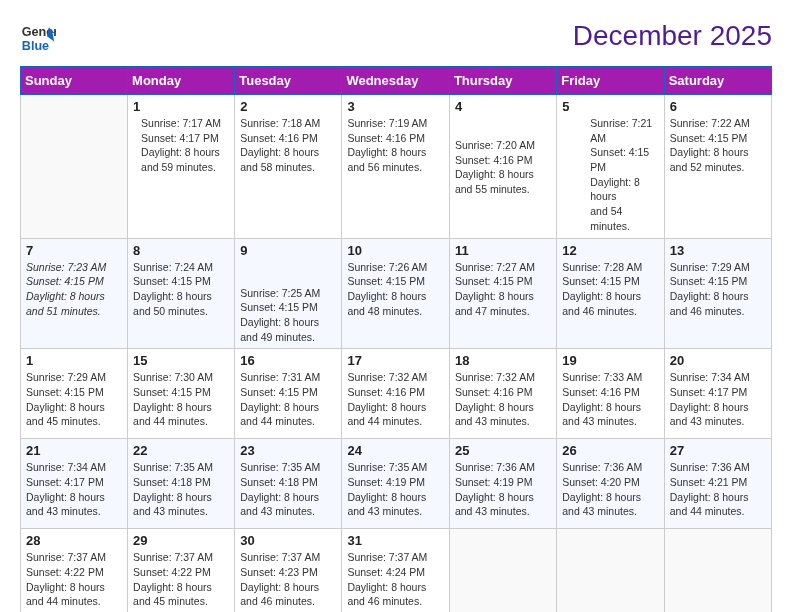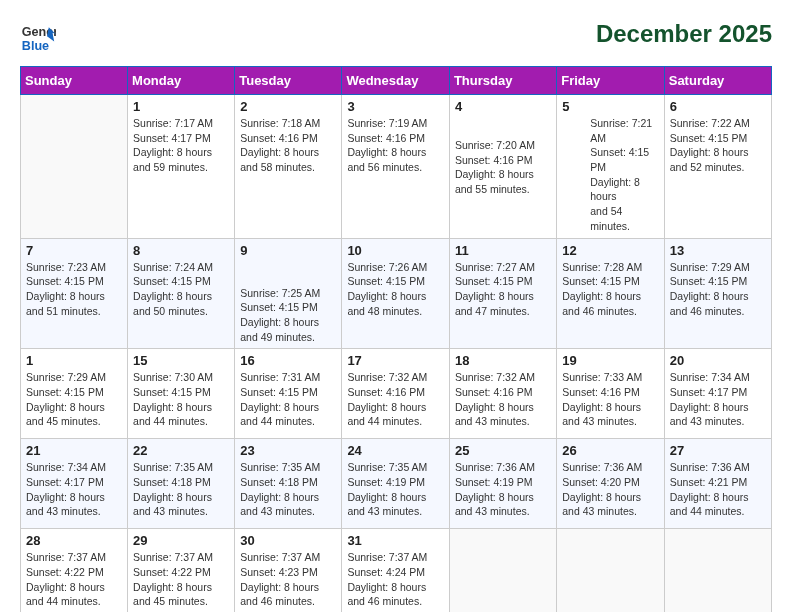--- a/index.html
+++ b/index.html
@@ -22,23 +22,23 @@
       gap: 4px;
     }
     .logo-icon {
       width: 36px;
       height: 36px;
     }
     .title-block {
       text-align: right;
     }
     .month-title {
-      font-size: 24px;
-      font-weight: bold;
-      color: #14532d;
+      font-size: 28px;
+      font-weight: normal;
+      color: #4c1d95;
     }
     .location {
       font-size: 15px;
       color: #555;
     }
     .calendar {
       width: 100%;
       border-collapse: collapse;
       border: 1px solid #ccc;
     }
@@ -107,21 +107,21 @@
         <th>Thursday</th>
         <th>Friday</th>
         <th>Saturday</th>
       </tr>
   </thead>
   <tbody id="calendar-body">
       <tr>
         <td class="empty"></td>
         <td>
           <div class="day-num">1</div>
-          <div class="day-info" style="white-space: pre-line;">Sunrise: 7:17 AM
+          <div class="day-info" style="white-space: pre-line; margin-left: 8px;">Sunrise: 7:17 AM
 Sunset: 4:17 PM
 Daylight: 8 hours
 and 59 minutes.</div>
         </td>
         <td>
           <div class="day-num">2</div>
           <div class="day-info" style="white-space: pre-line;">Sunrise: 7:18 AM
 Sunset: 4:16 PM
 Daylight: 8 hours
 and 58 minutes.</div>
@@ -151,21 +151,21 @@
           <div class="day-num">6</div>
           <div class="day-info" style="white-space: pre-line;">Sunrise: 7:22 AM
 Sunset: 4:15 PM
 Daylight: 8 hours
 and 52 minutes.</div>
         </td>
       </tr>
       <tr>
         <td>
           <div class="day-num">7</div>
-          <div class="day-info" style="white-space: pre-line;">Sunrise: 7:23 AM
+          <div class="day-info" style="white-space: pre-line; font-style: italic;">Sunrise: 7:23 AM
 Sunset: 4:15 PM
 Daylight: 8 hours
 and 51 minutes.</div>
         </td>
         <td>
           <div class="day-num">8</div>
           <div class="day-info" style="white-space: pre-line;">Sunrise: 7:24 AM
 Sunset: 4:15 PM
 Daylight: 8 hours
 and 50 minutes.</div>

